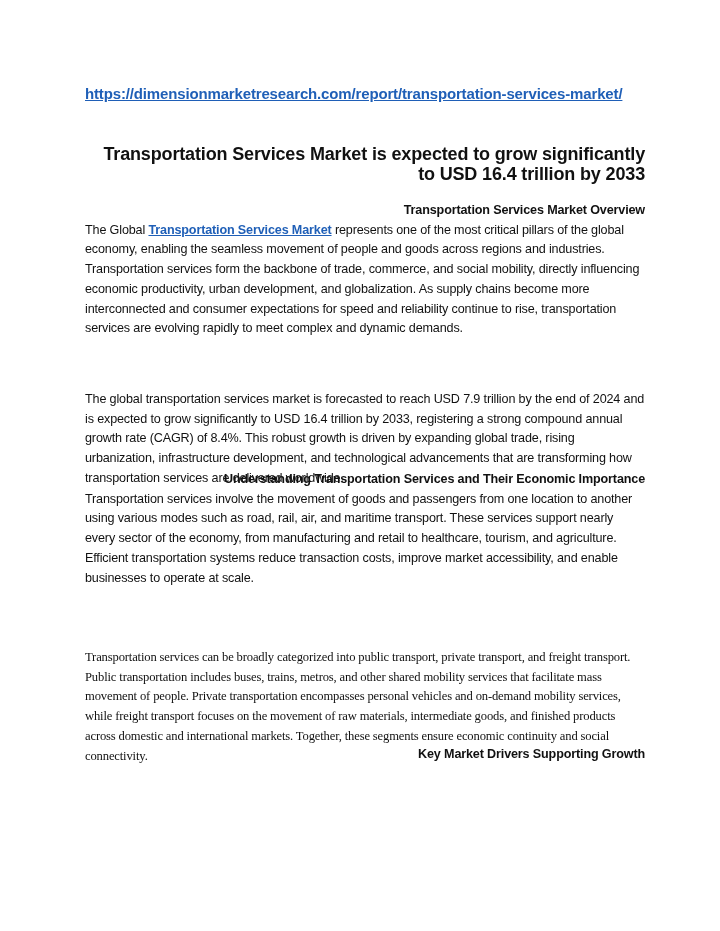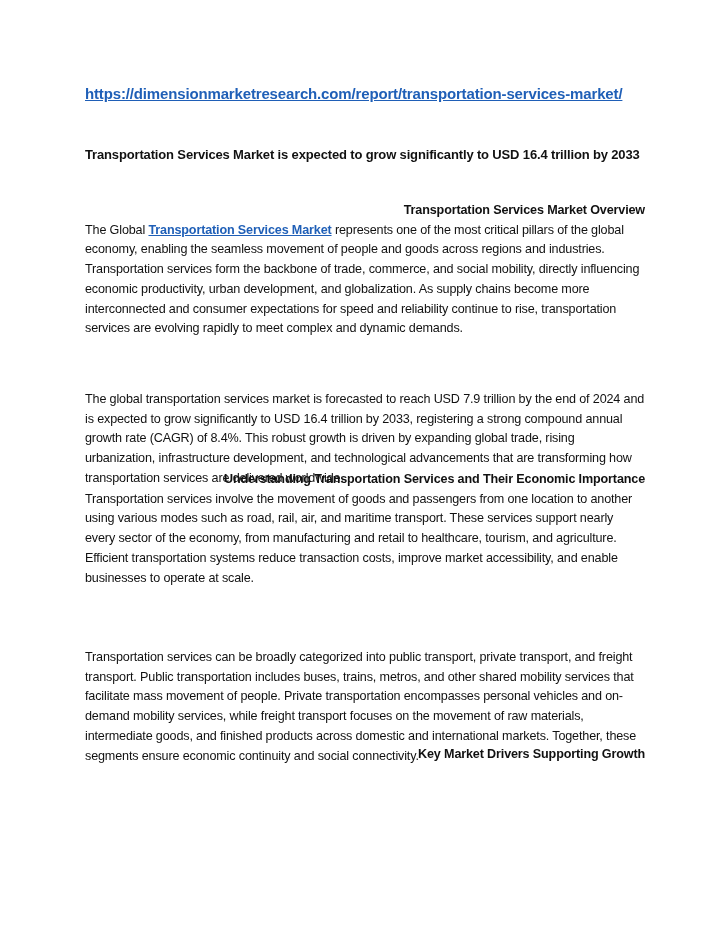--- a/index.html
+++ b/index.html
@@ -32,30 +32,31 @@
     .url {
       top: 84px;
       color: #1f5fb7;
       text-decoration: underline;
       font-weight: bold;
       font-size: 15px;
     }
     .title {
       top: 145px;
       font-weight: bold;
-      font-size: 13px;
+      font-size: 18px;
+      text-align: right;
     }
     .h {
       font-weight: bold;
       text-align: right;
     }
     .sec1 { top: 201px; }
     .para2 { top: 390px; }
     .sec2 { top: 470px; }
-    .para4 { top: 648px; }
+    .para4 { top: 648px; font-family: Liberation Serif, serif; }
     .sec3 { top: 745px; }
     a.inline-link {
       color: #1f5fb7;
       font-weight: bold;
       text-decoration: underline;
     }
     p { margin: 0; }
   </style>
 </head>
 <body>

